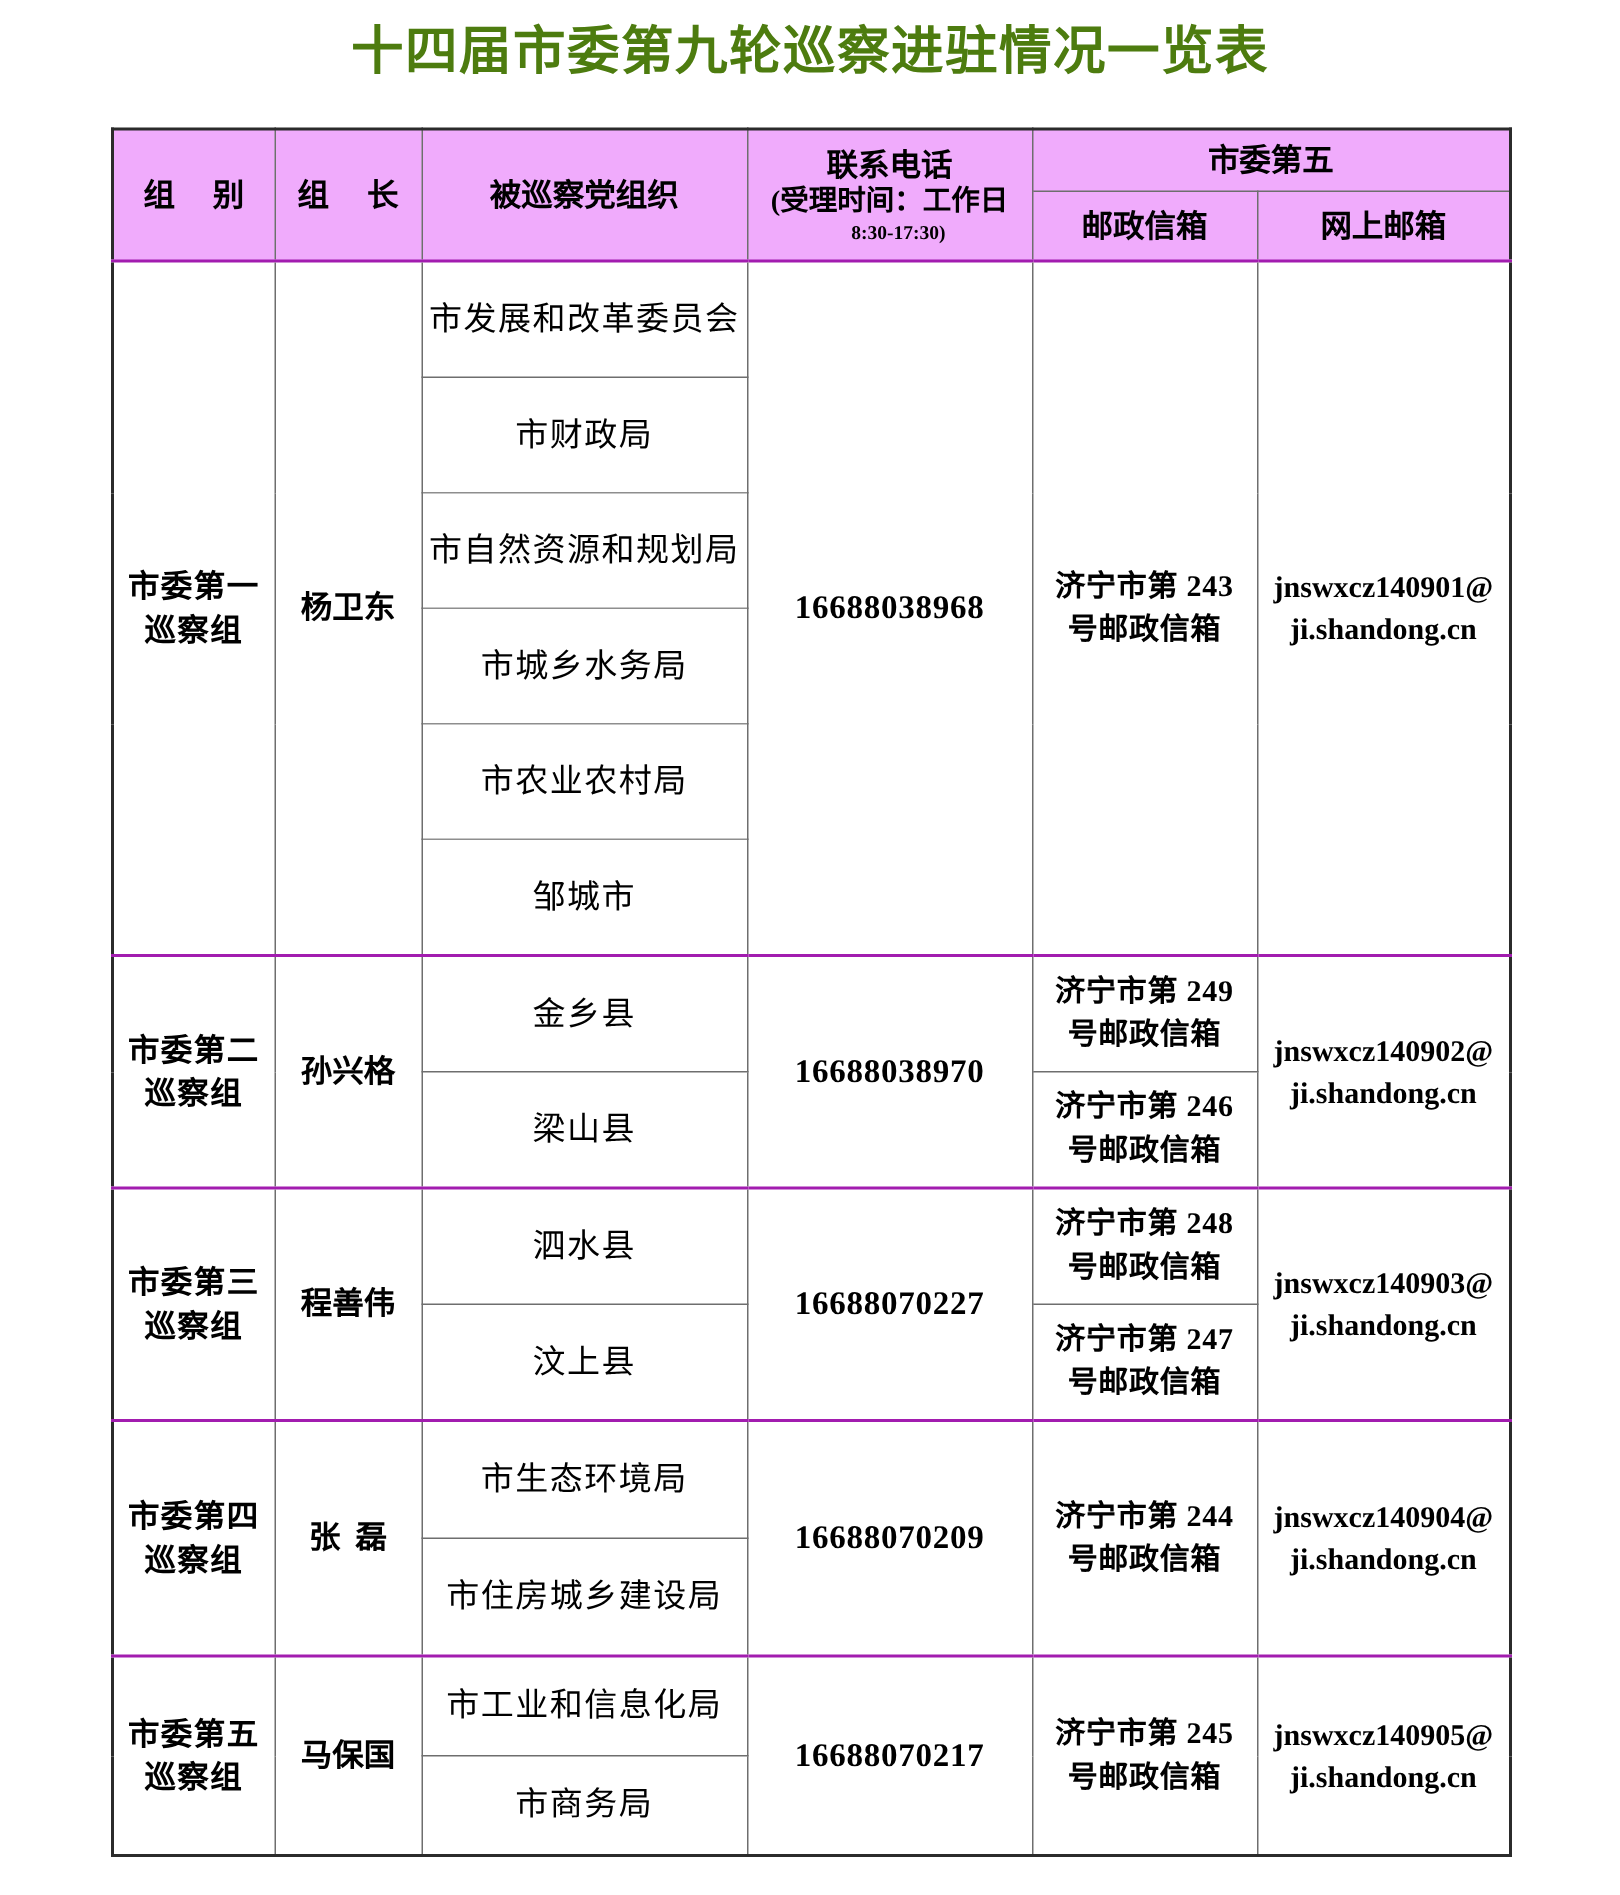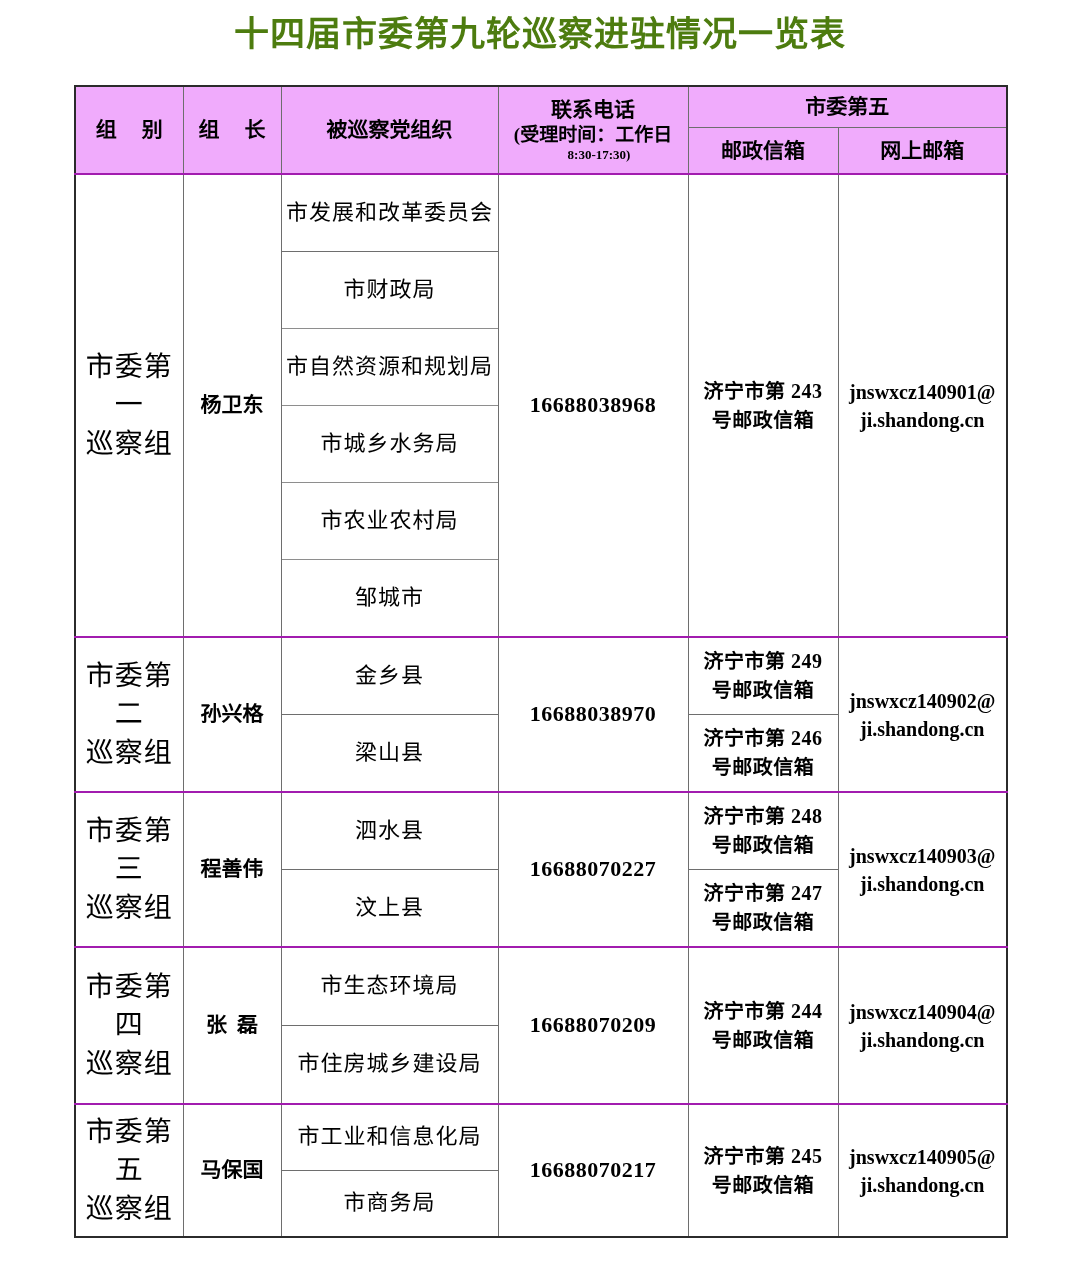--- a/index.html
+++ b/index.html
@@ -97,22 +97,22 @@
   .hdr-phone-sub2 { display: block; font-size: 13px; margin-left: 12px; }
 
   
   tbody td {
     font-size: 21px;
     line-height: 1.38;
     border: 1px solid #5a5a5a;
   }
 
   td.group-cell {
-    font-weight: normal;
-    font-size: 28px;
+    font-weight: bold;
+    font-size: 21px;
     letter-spacing: 1px;
   }
   td.leader-cell {
     font-weight: bold;
     font-size: 21px;
   }
   .leader-spaced { letter-spacing: 10px; padding-left: 10px; display:inline-block; }
 
   td.org-cell {
     font-size: 22px;

